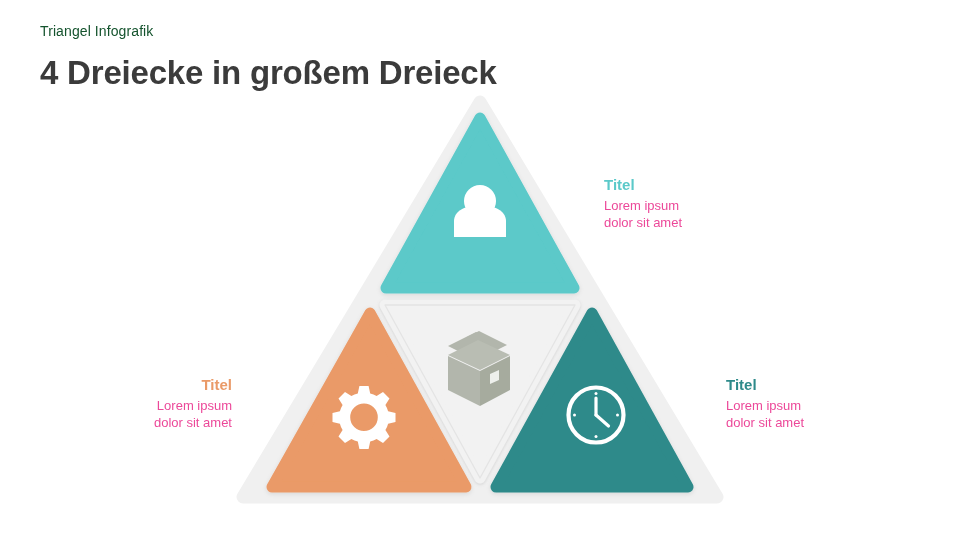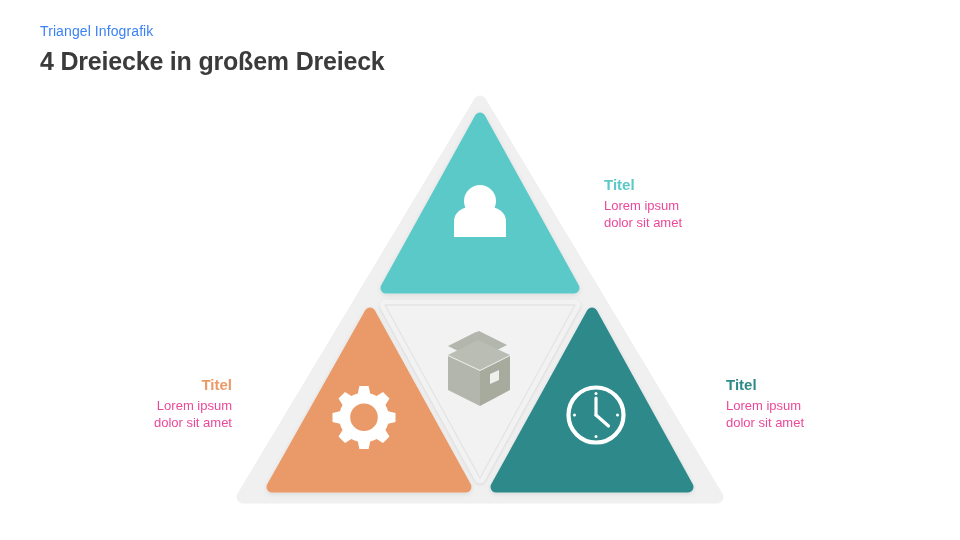--- a/index.html
+++ b/index.html
@@ -18,31 +18,31 @@
 
   
   #header {
     position: absolute;
     left: 40px;
     top: 22px;
     width: 700px;
   }
   #subtitle {
     font-size: 14px;
-    color: #3b82f6;
+    color: #14532d;
     letter-spacing: 0.1px;
     line-height: 18px;
   }
   #title {
-    font-size: 25px;
+    font-size: 33px;
     font-weight: bold;
     color: #3b3b3b;
     letter-spacing: -0.2px;
     line-height: 32px;
-    margin-top: 5px;
+    margin-top: 17px;
   }
 
   
   #diagram {
     position: absolute;
     left: 0;
     top: 0;
     width: 960px;
     height: 472px;
   }

